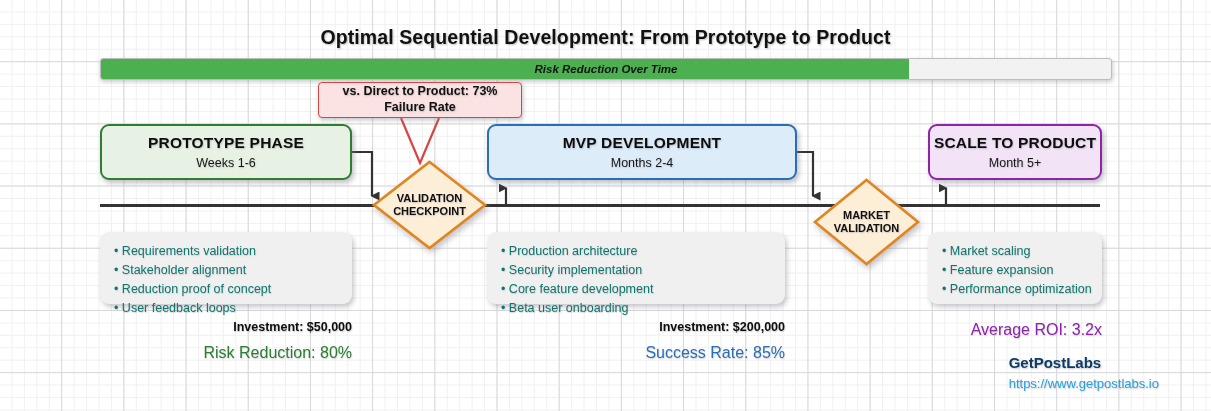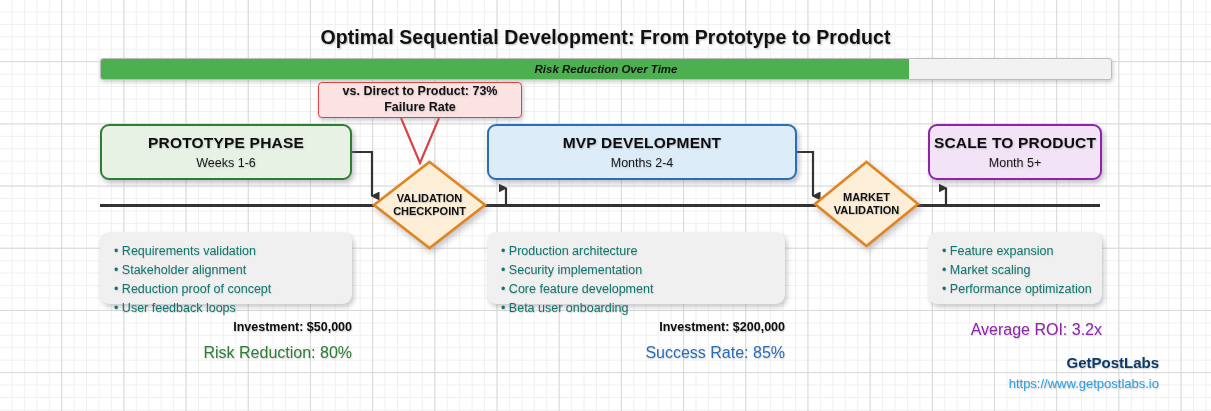--- a/index.html
+++ b/index.html
@@ -116,21 +116,21 @@
   .diamond-wrap svg { display: block; filter: drop-shadow(2px 3px 3px rgba(130,130,145,.5)); }
   .diamond-label {
     position: absolute; left: 0; top: 0; width: 100%; height: 100%;
     display: flex; flex-direction: column;
     align-items: center; justify-content: center;
     font-size: 11px; font-weight: bold; color: #111; line-height: 1.22;
     text-shadow: .6px .6px 1.3px rgba(150,150,160,.45);
     pointer-events: none;
   }
   #diamond-validation { left: 371px; top: 159px; width: 117px; height: 92px; }
-  #diamond-market     { left: 812px; top: 159px; width: 109px; height: 90px; text-align: right; }
+  #diamond-market     { left: 812px; top: 177px; width: 109px; height: 90px; text-align: right; }
 
   
   #connectors { position: absolute; left: 0; top: 0; width: 1211px; height: 411px; z-index: 3; }
 
   
   .detail-card {
     position: absolute;
     background: #f0f0f0;
     border-radius: 9px;
     box-shadow: 2px 3px 5px rgba(130,130,145,.45);
@@ -159,21 +159,21 @@
     text-shadow: .6px .6px 1.4px rgba(150,150,160,.45);
   }
   #metrics-prototype { left: 100px; top: 320px; width: 252px; }
   #metrics-mvp       { left: 487px; top: 320px; width: 298px; }
   #metrics-scale     { left: 928px; top: 320px; width: 174px; }
   #metrics-scale .metric-secondary { margin-top: 0; }
 
   
   #brand {
     position: absolute; right: 52px; top: 354px;
-    text-align: right;
+    text-align: left;
   }
   #brand-name {
     font-size: 15px; font-weight: bold; color: #0d3b66; line-height: 1.25;
     text-shadow: .8px .8px 1.8px rgba(150,150,160,.5);
   }
   #brand-url {
     font-size: 13px; color: #2a9fe0; line-height: 1.25; margin-top: 3px;
     text-shadow: .7px .7px 1.6px rgba(150,160,170,.5);
   }
 </style>
@@ -261,22 +261,22 @@
   <div class="detail-card" id="details-mvp">
     <ul>
       <li>Production architecture</li>
       <li>Security implementation</li>
       <li>Core feature development</li>
       <li>Beta user onboarding</li>
     </ul>
   </div>
   <div class="detail-card" id="details-scale">
     <ul>
+      <li>Market scaling</li>
       <li>Feature expansion</li>
-      <li>Market scaling</li>
       <li>Performance optimization</li>
     </ul>
   </div>
 
   <div class="metric-group" id="metrics-prototype">
     <div class="metric-primary">Investment: $50,000</div>
     <div class="metric-secondary" style="color:#2e7d32">Risk Reduction: 80%</div>
   </div>
   <div class="metric-group" id="metrics-mvp">
     <div class="metric-primary">Investment: $200,000</div>

